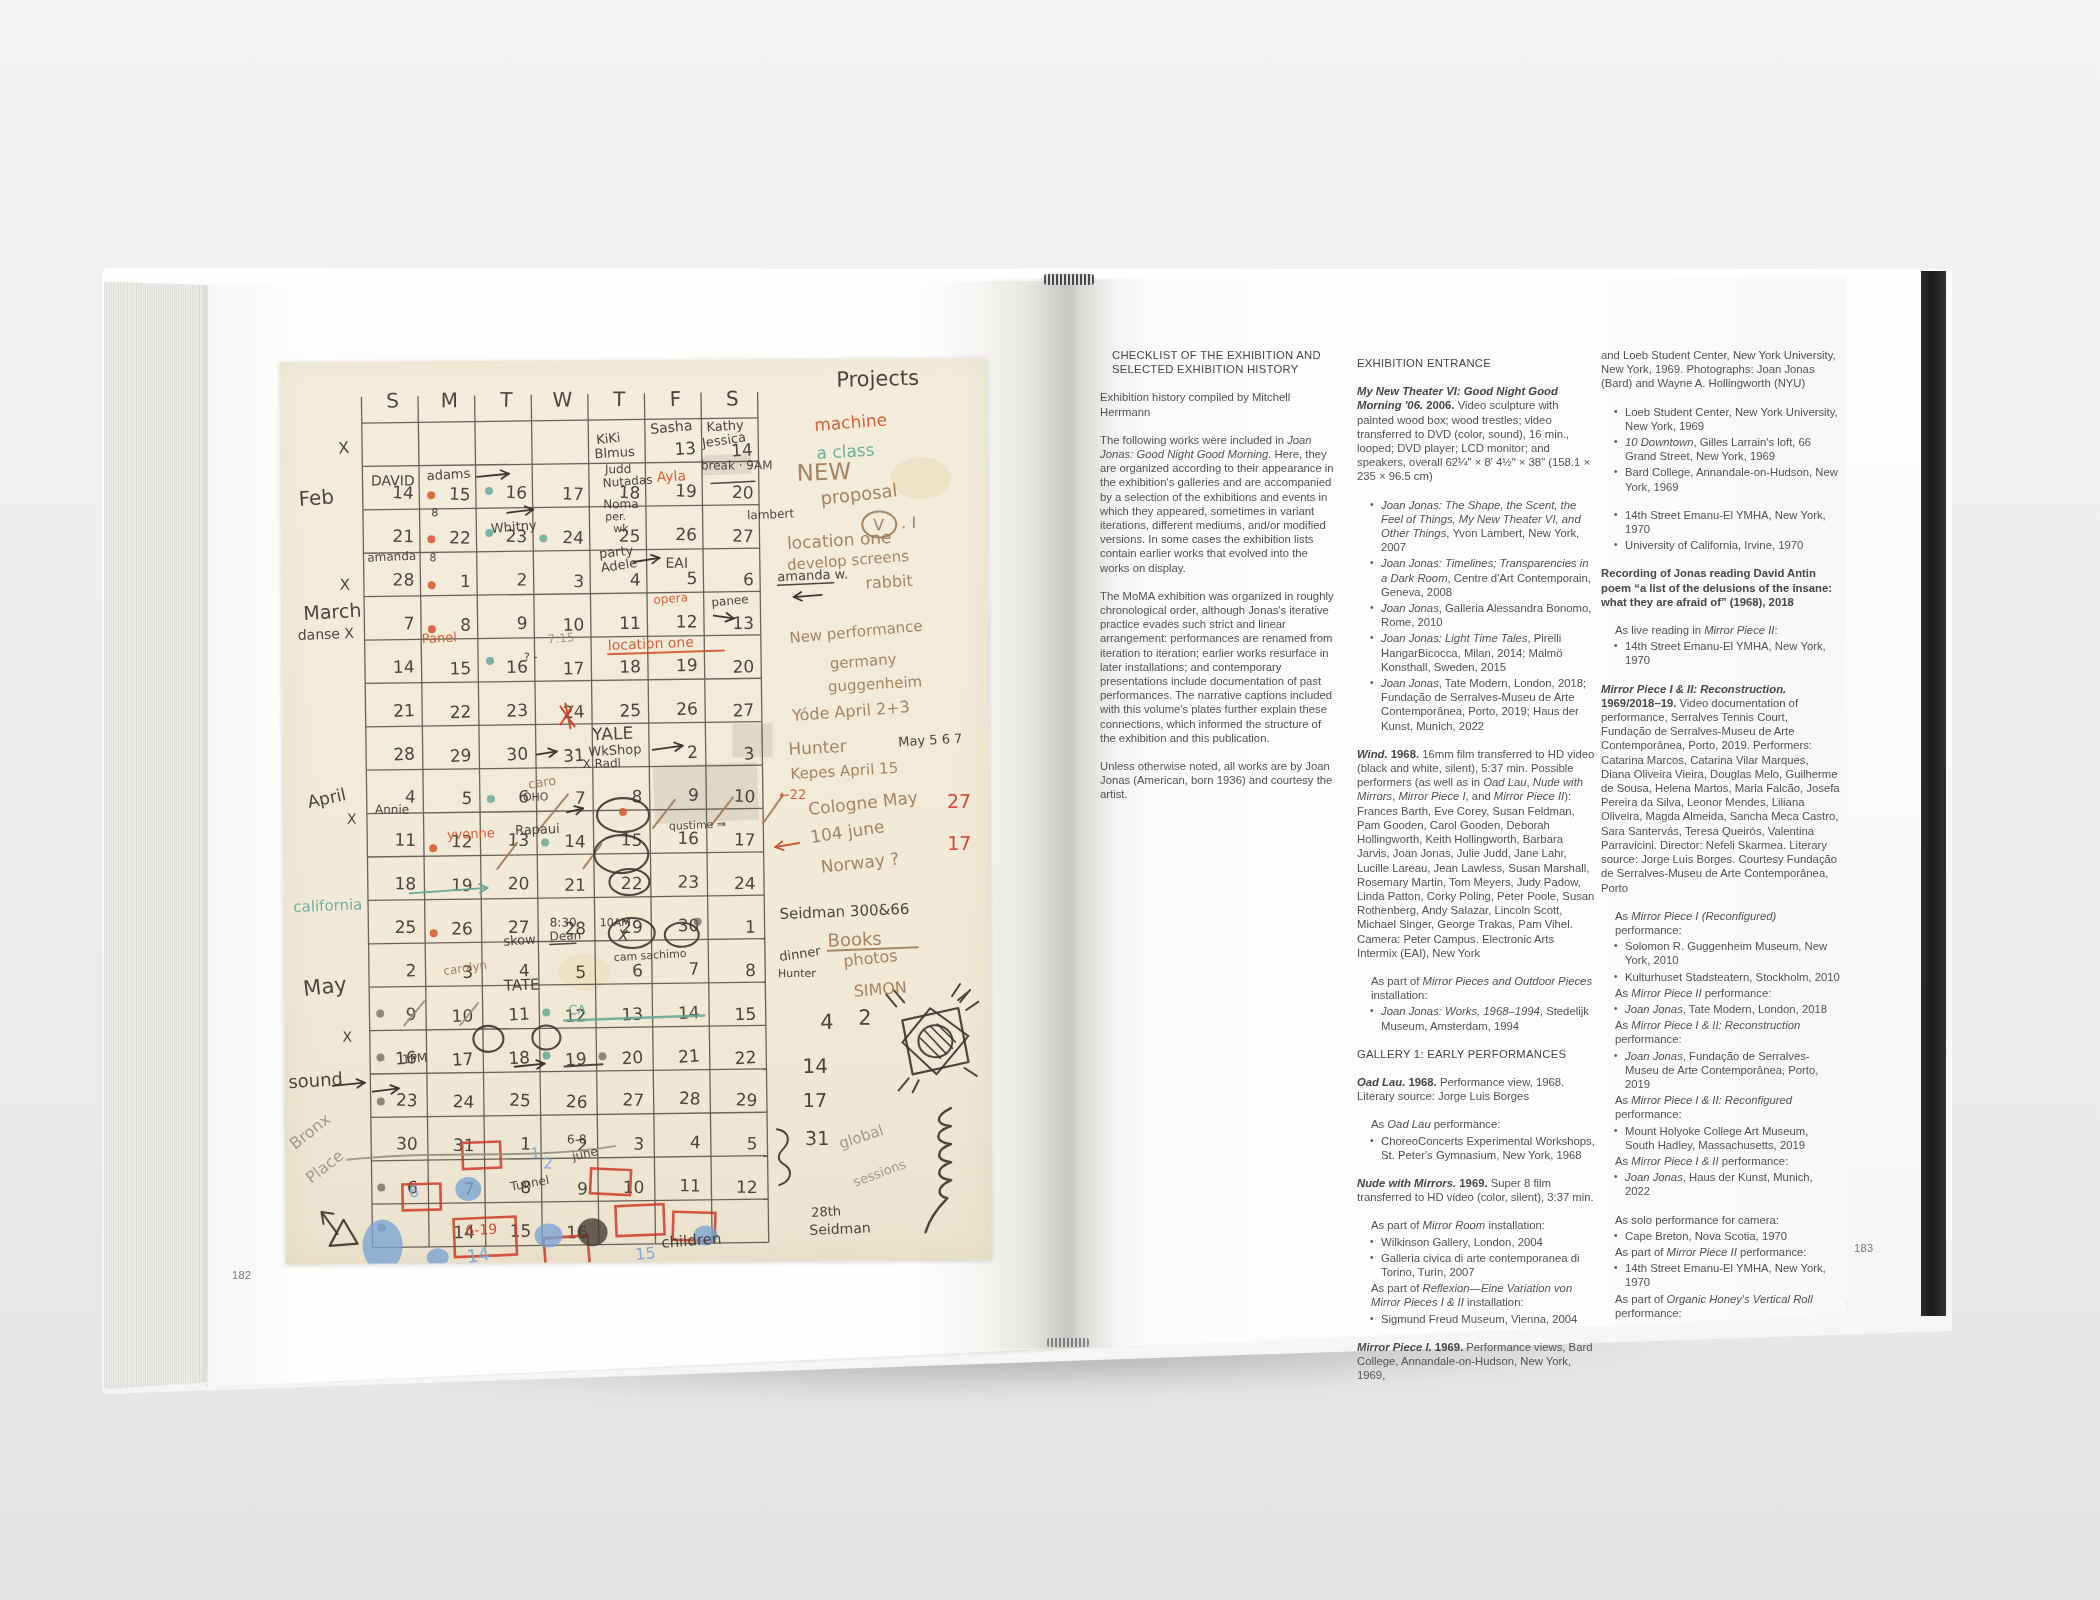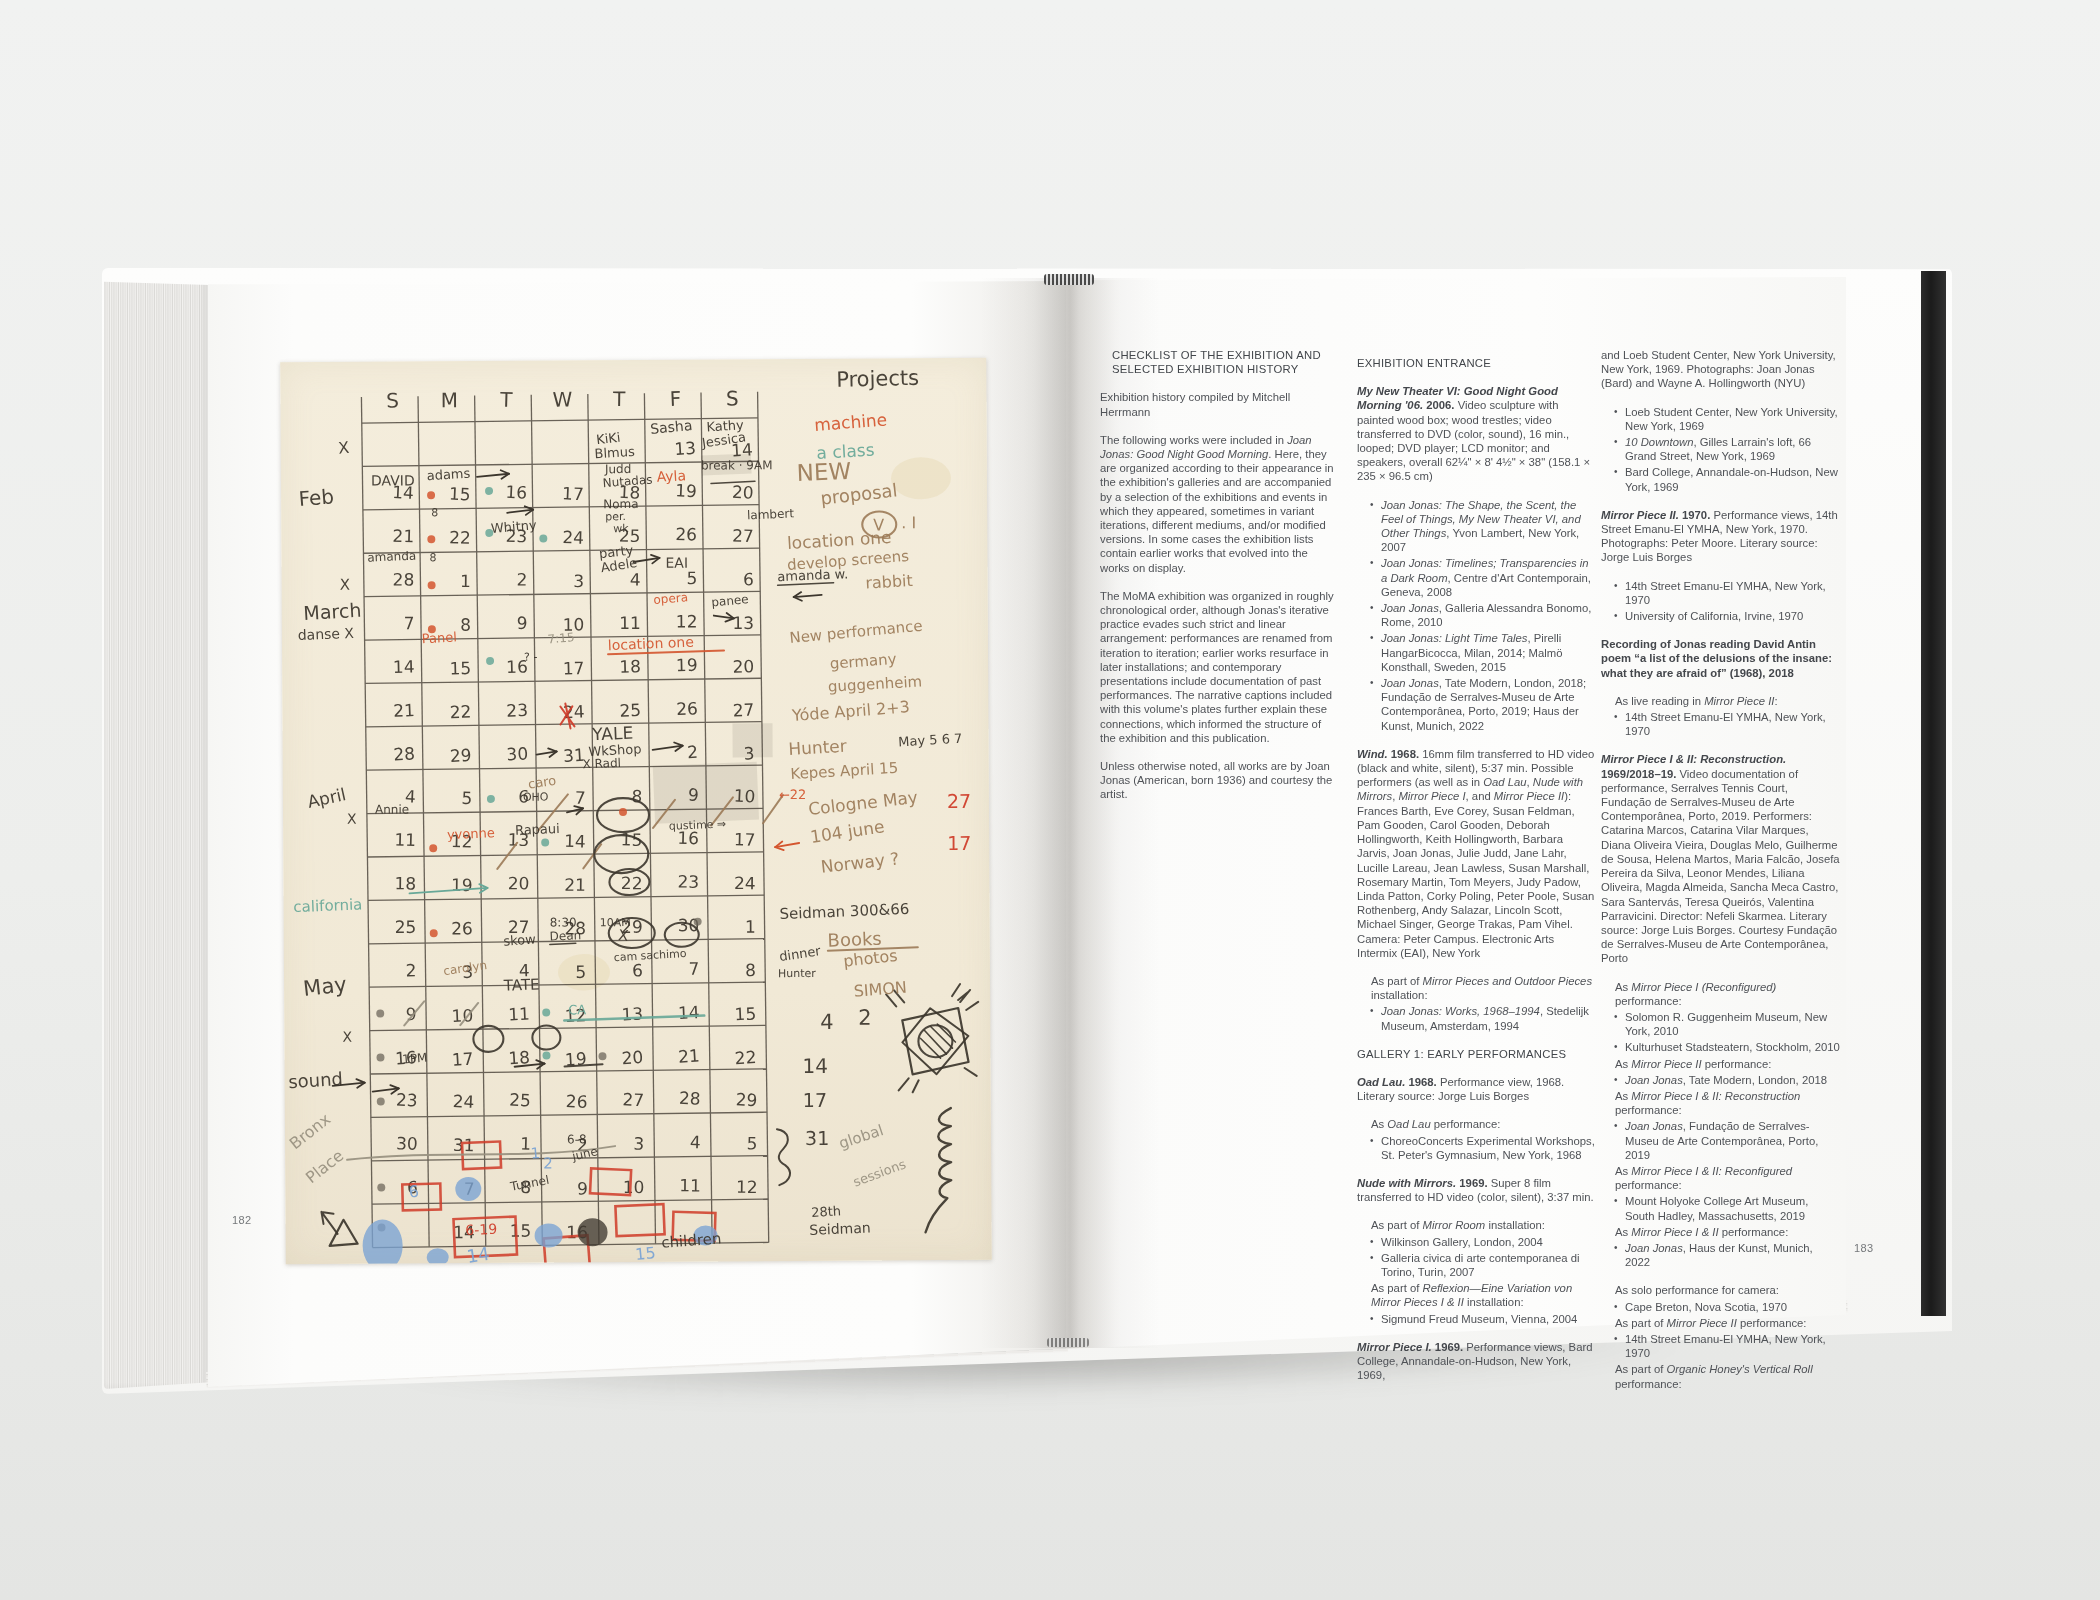--- a/index.html
+++ b/index.html
@@ -478,21 +478,20 @@
       <div class="bul" style="margin-top: 2px;">Galleria civica di arte contemporanea di Torino, Turin, 2007</div>
       <div class="as" style="margin-top: 2px;">As part of <i>Reflexion—Eine Variation von Mirror Pieces I &amp; II</i> installation:</div>
       <div class="bul" style="margin-top: 2px;">Sigmund Freud Museum, Vienna, 2004</div>
       <div class="p" style="margin-top: 14px;"><i><b>Mirror Piece I.</b></i> <b>1969.</b> Performance views, Bard College, Annandale-on-Hudson, New York, 1969,</div>
     </div>
   <div class="col" id="col-2" style="left:1601px;">
       <div class="p" style="margin-top: 0px;">and Loeb Student Center, New York University, New York, 1969. Photographs: Joan Jonas (Bard) and Wayne A. Hollingworth (NYU)</div>
       <div class="bul" style="margin-top: 14px;">Loeb Student Center, New York University, New York, 1969</div>
       <div class="bul" style="margin-top: 2px;"><i>10 Downtown</i>, Gilles Larrain's loft, 66 Grand Street, New York, 1969</div>
       <div class="bul" style="margin-top: 2px;">Bard College, Annandale-on-Hudson, New York, 1969</div>
-      <div class="p" style="margin-top: 14px;"><i><b>Mirror Piece II.</b></i> <b>1970.</b> Performance views, 14th Street Emanu-El YMHA, New York, 1970. Photographs: Peter Moore. Literary source: Jorge Luis Borges</div>
       <div class="bul" style="margin-top: 14px;">14th Street Emanu-El YMHA, New York, 1970</div>
       <div class="bul" style="margin-top: 2px;">University of California, Irvine, 1970</div>
       <div class="p" style="margin-top: 14px;"><b>Recording of Jonas reading David Antin poem “a list of the delusions of the insane: what they are afraid of” (1968), 2018</b></div>
       <div class="as" style="margin-top: 14px;">As live reading in <i>Mirror Piece II</i>:</div>
       <div class="bul" style="margin-top: 2px;">14th Street Emanu-El YMHA, New York, 1970</div>
       <div class="p" style="margin-top: 14px;"><i><b>Mirror Piece I &amp; II: Reconstruction.</b></i> <b>1969/2018–19.</b> Video documentation of performance, Serralves Tennis Court, Fundação de Serralves-Museu de Arte Contemporânea, Porto, 2019. Performers: Catarina Marcos, Catarina Vilar Marques, Diana Oliveira Vieira, Douglas Melo, Guilherme de Sousa, Helena Martos, Maria Falcão, Josefa Pereira da Silva, Leonor Mendes, Liliana Oliveira, Magda Almeida, Sancha Meca Castro, Sara Santervás, Teresa Queirós, Valentina Parravicini. Director: Nefeli Skarmea. Literary source: Jorge Luis Borges. Courtesy Fundação de Serralves-Museu de Arte Contemporânea, Porto</div>
       <div class="as" style="margin-top: 14px;">As <i>Mirror Piece I (Reconfigured)</i> performance:</div>
       <div class="bul" style="margin-top: 2px;">Solomon R. Guggenheim Museum, New York, 2010</div>
       <div class="bul" style="margin-top: 2px;">Kulturhuset Stadsteatern, Stockholm, 2010</div>
       <div class="as" style="margin-top: 2px;">As <i>Mirror Piece II</i> performance:</div>
@@ -503,15 +502,15 @@
       <div class="bul" style="margin-top: 2px;">Mount Holyoke College Art Museum, South Hadley, Massachusetts, 2019</div>
       <div class="as" style="margin-top: 2px;">As <i>Mirror Piece I &amp; II</i> performance:</div>
       <div class="bul" style="margin-top: 2px;"><i>Joan Jonas</i>, Haus der Kunst, Munich, 2022</div>
       <div class="as" style="margin-top: 14px;">As solo performance for camera:</div>
       <div class="bul" style="margin-top: 2px;">Cape Breton, Nova Scotia, 1970</div>
       <div class="as" style="margin-top: 2px;">As part of <i>Mirror Piece II</i> performance:</div>
       <div class="bul" style="margin-top: 2px;">14th Street Emanu-El YMHA, New York, 1970</div>
       <div class="as" style="margin-top: 2px;">As part of <i>Organic Honey's Vertical Roll</i> performance:</div>
     </div>
 
-  <div class="abs pagenum" style="left:232px;top:1215px;text-align:center;">182</div>
+  <div class="abs pagenum" style="left:232px;top:1270px;text-align:center;">182</div>
   <div class="abs pagenum" style="left:1854px;top:1243px;">183</div>
 </div>
 
 </body></html>

